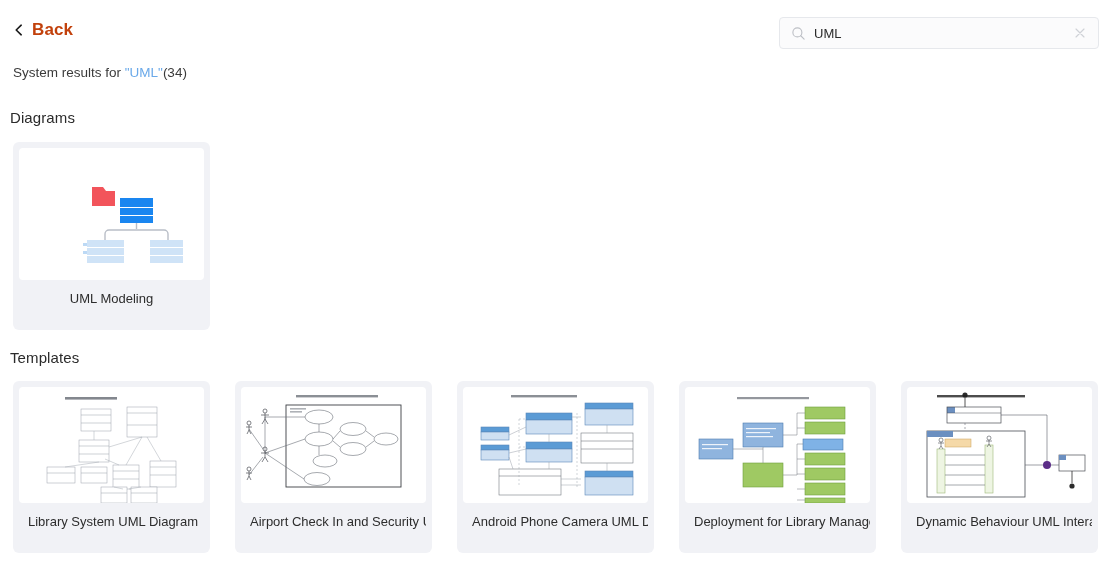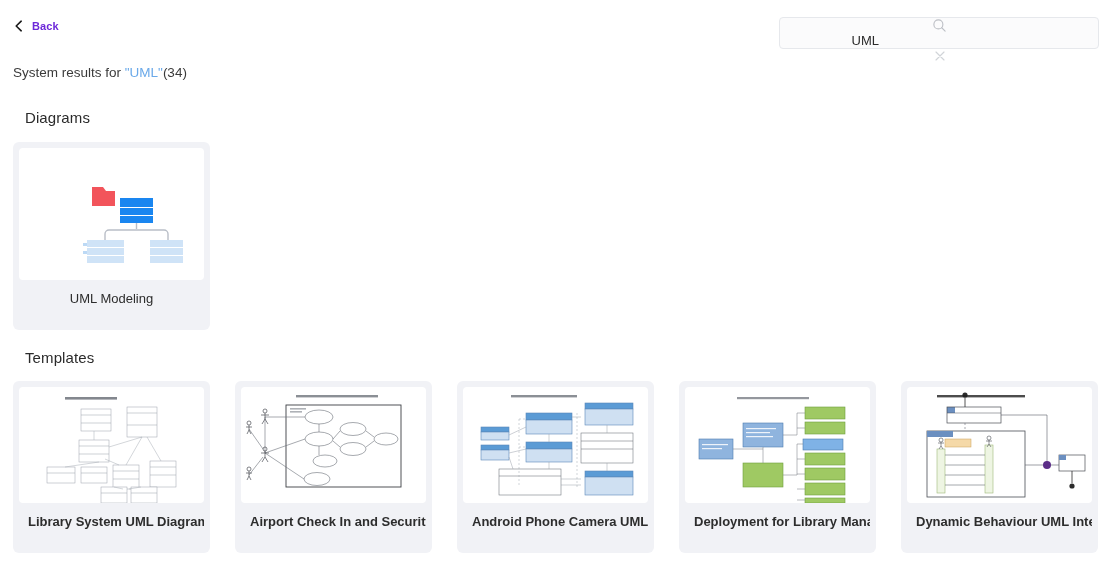--- a/index.html
+++ b/index.html
@@ -28,37 +28,36 @@
     user-select: none;
   }
   .back-chevron {
     width: 12px; height: 12px;
     display: inline-block;
     position: relative;
     top: 0px;
   }
   .back-chevron svg { display: block; }
   .back-label {
-    font-size: 11px;
+    font-size: 17px;
     font-weight: bold;
-    color: #6d28d9;
+    color: #c2410c;
     letter-spacing: 0.1px;
   }
 
   .searchbox {
     position: absolute;
     left: 779px; top: 17px;
     width: 320px; height: 32px;
     background: #fbfbfc;
     border: 1px solid #e6e8ec;
     border-radius: 4px;
     display: flex;
     align-items: center;
     padding: 0 10px 0 11px;
-    flex-direction: column;
   }
   .search-icon { width: 15px; height: 15px; flex: 0 0 auto; opacity: .55; }
   .search-icon svg { display: block; }
   .search-input {
     flex: 1 1 auto;
     border: none; outline: none; background: transparent;
     font-family: "Liberation Sans", sans-serif;
     font-size: 13px;
     color: #2b2b2b;
     padding: 0 8px;
@@ -77,21 +76,21 @@
     left: 13px; top: 65px;
     font-size: 13.5px;
     color: #3a3a3a;
     white-space: nowrap;
   }
   .results-line .kw { color: #6aa9e9; }
 
   
   .section-title {
     position: absolute;
-    left: 25px;
+    left: 10px;
     font-size: 15px;
     color: #2b2b2b;
     letter-spacing: .1px;
   }
   #sec-diagrams { top: 109px; }
   #sec-templates { top: 349px; }
 
   
   .grid {
     position: absolute;
@@ -119,21 +118,21 @@
   .card .thumb svg { display: block; width: 100%; height: 100%; }
   .card .caption {
     height: 50px;
     line-height: 38px;
     font-size: 13px;
     color: #2d2d2d;
     white-space: nowrap;
     overflow: hidden;
   }
   .card.diagram .caption { text-align: center; }
-  .card.template .caption { text-align: left; padding-left: 9px; font-weight: bold; }
+  .card.template .caption { text-align: left; padding-left: 9px; }
   .card.template .thumb { height: 116px; }
 </style>
 </head>
 <body>
 
 <div class="topbar">
 
   <div class="back-btn">
     <span class="back-chevron">
       <svg viewBox="0 0 12 12" fill="none" xmlns="http://www.w3.org/2000/svg">

